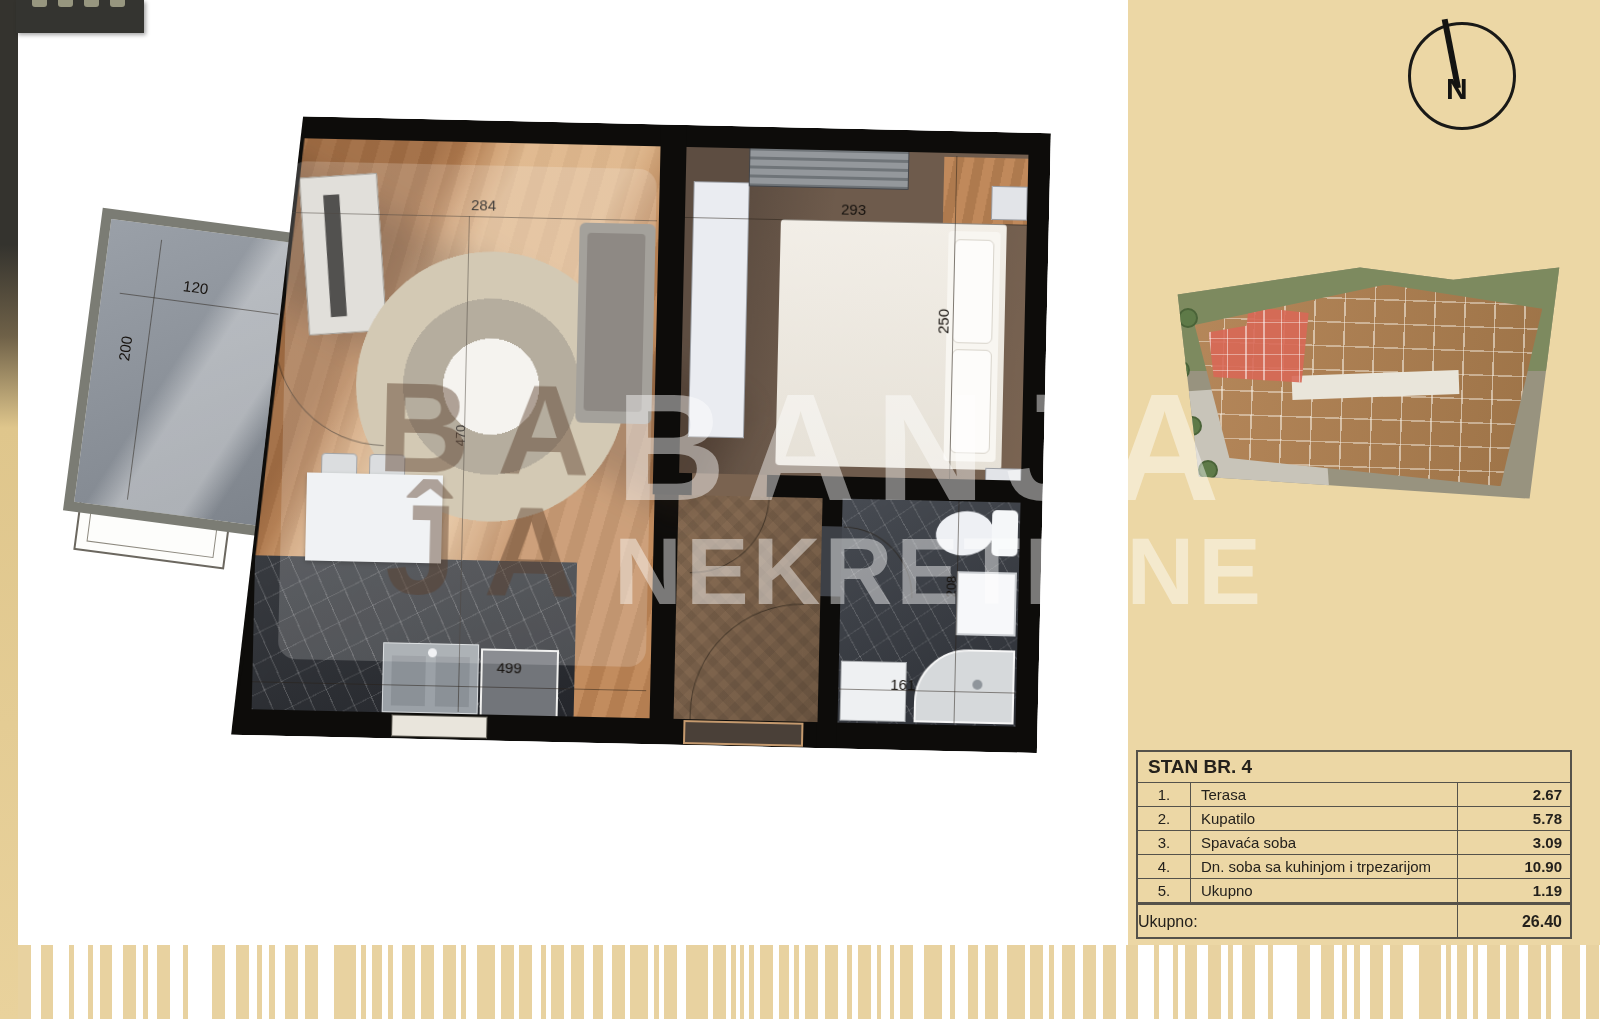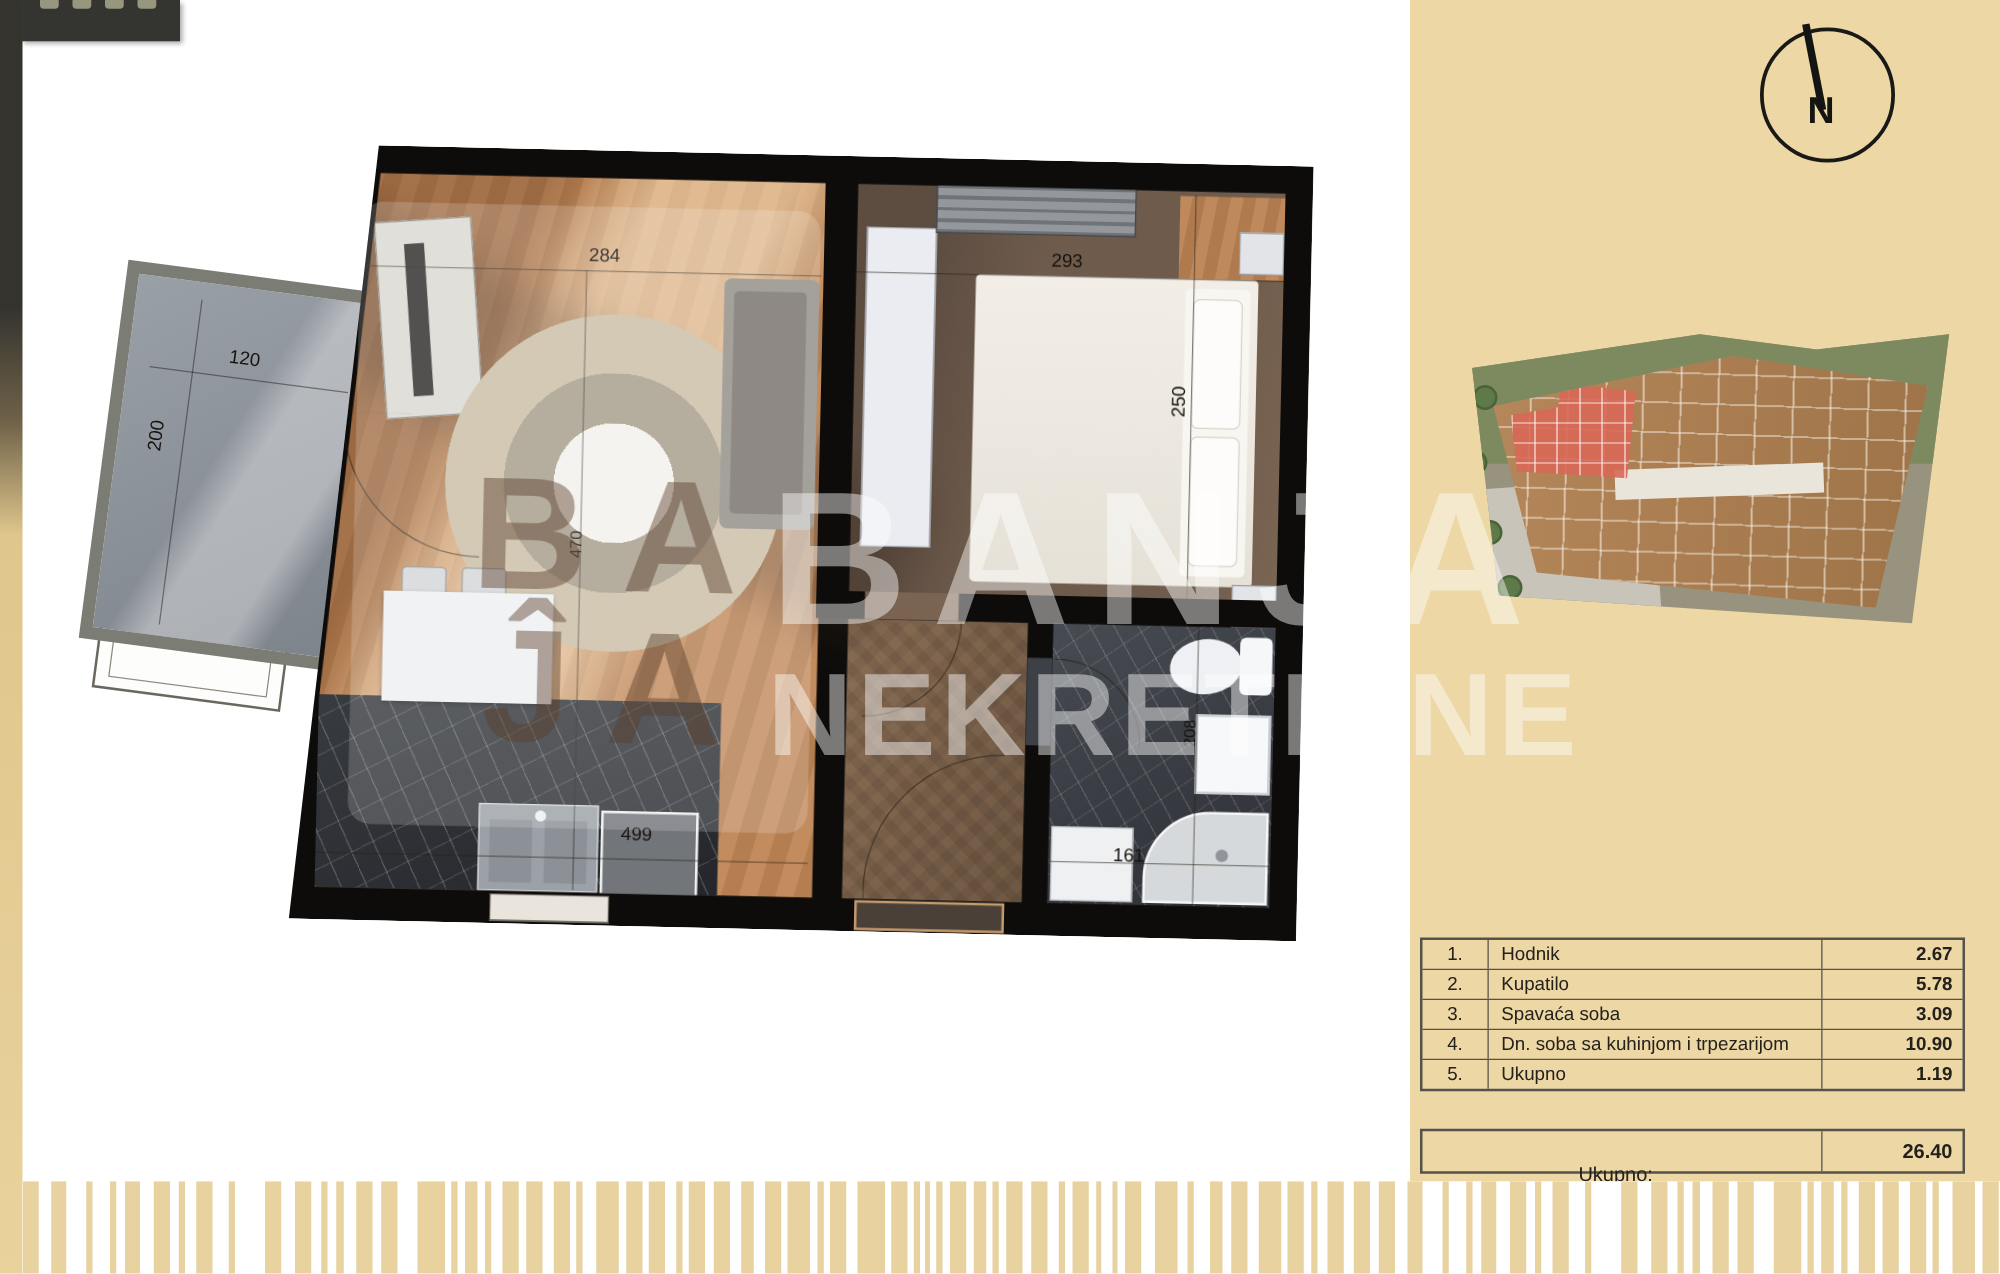--- a/index.html
+++ b/index.html
@@ -161,21 +161,21 @@
   
   #aptable{left:8px;top:750px;width:436px;border:2px solid #55524a;box-sizing:border-box;color:#24211c;}
   .tbl-title{height:30px;line-height:30px;padding-left:10px;font-size:19px;font-weight:bold;border-bottom:1.5px solid #55524a;}
   .tbl-row{display:flex;height:23px;line-height:23px;font-size:15px;border-bottom:1.5px solid #55524a;}
   .tbl-row:last-child{border-bottom:none;}
   .cell-num{width:52px;text-align:center;border-right:1.5px solid #55524a;}
   .cell-name{flex:1;padding-left:10px;}
   .cell-area{width:104px;text-align:right;padding-right:8px;font-weight:bold;border-left:1.5px solid #55524a;}
   #total-box{left:8px;top:903px;width:436px;height:36px;border:2px solid #55524a;box-sizing:border-box;
     display:flex;color:#24211c;font-size:16px;}
-  .total-label{flex:1;text-align:center;line-height:33px;padding-right:10px;margin-top:19px;}
+  .total-label{flex:1;text-align:left;line-height:33px;padding-right:10px;}
   .total-value{width:104px;text-align:right;line-height:33px;padding-right:8px;font-weight:bold;border-left:1.5px solid #55524a;}
 
   
   #barcode{left:18px;top:945px;width:1582px;height:74px;background:#ffffff;display:flex;overflow:hidden;z-index:20;}
   #barcode .bar{height:100%;flex:none;}
 </style>
 </head>
 <body>
 
 <div id="edge-strip" class="abs"></div>
@@ -303,23 +303,24 @@
       <div class="tree abs" style="left:34px;top:156px"></div>
       <div class="tree abs" style="left:50px;top:200px"></div>
       <div id="bldg" class="abs">
         <div id="corridor" class="abs"></div>
         <div id="red-unit" class="abs"></div>
       </div>
     </div>
   </div>
 
   <div id="aptable" class="abs">
+    <div class="tbl-title">STAN BR. 4</div>
     <div class="tbl-row">
       <div class="cell-num">1.</div>
-      <div class="cell-name">Hodnik</div>
+      <div class="cell-name">Terasa</div>
       <div class="cell-area">2.67</div>
     </div>
     <div class="tbl-row">
       <div class="cell-num">2.</div>
       <div class="cell-name">Kupatilo</div>
       <div class="cell-area">5.78</div>
     </div>
     <div class="tbl-row">
       <div class="cell-num">3.</div>
       <div class="cell-name">Spavaća soba</div>

